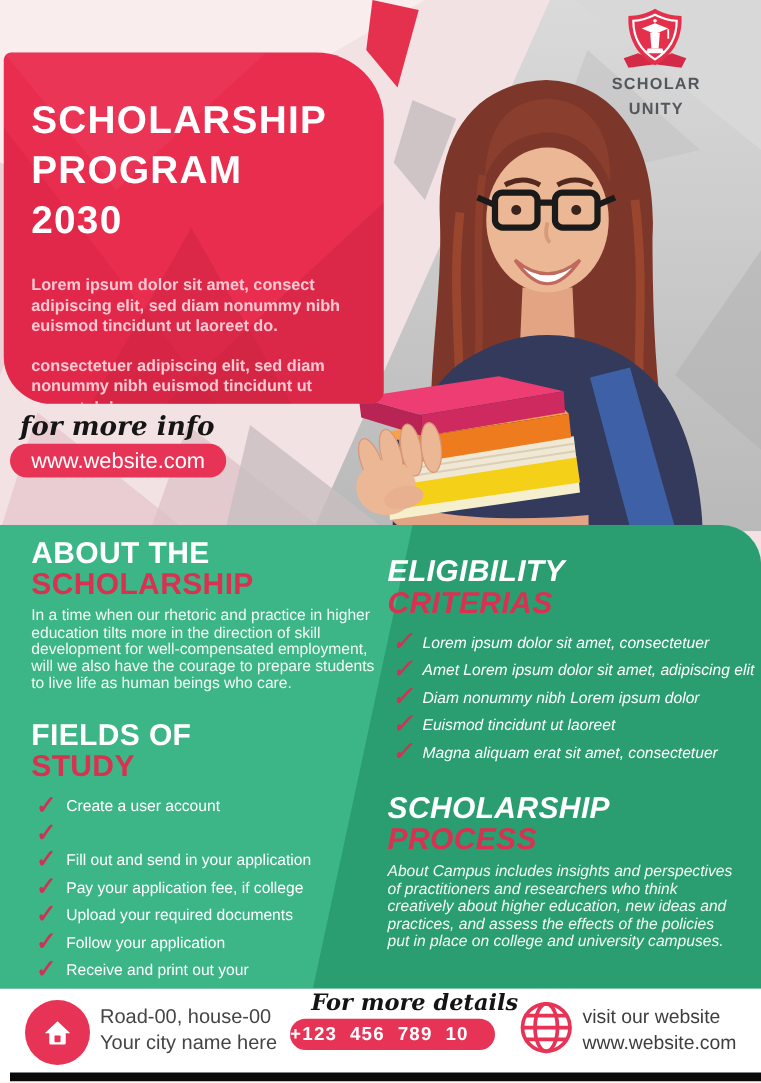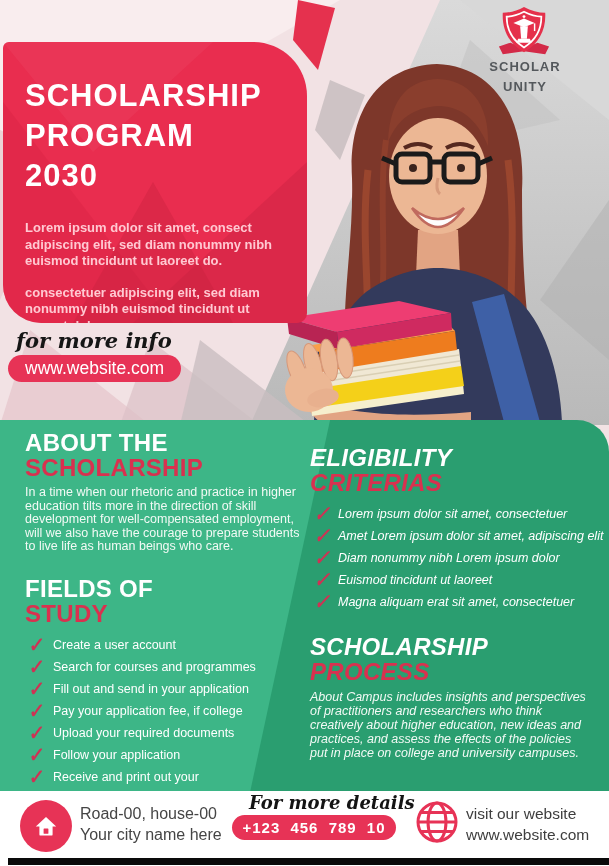--- a/index.html
+++ b/index.html
@@ -69,21 +69,21 @@
   }
   .address{
     position:absolute;left:80px;top:803px;color:#454545;font-size:16px;line-height:21px;font-weight:500;
   }
   .details-label{
     position:absolute;left:249px;top:792px;
     font-family:"DejaVu Serif",serif;font-style:italic;font-weight:700;font-size:18px;color:#141414;
   }
   .phone-pill{
     position:absolute;left:232px;top:815px;width:164px;height:25px;line-height:25px;
-    background:#e73356;color:#ffffff;border-radius:13px;text-align:center;
+    background:#e73356;color:#ffffff;border-radius:13px;text-align:left;
     font-size:15px;font-weight:600;letter-spacing:1px;word-spacing:5px;
   }
   .globe-wrap{position:absolute;left:414px;top:799px;}
   .site-text{
     position:absolute;left:466px;top:803px;color:#3e3e3e;font-size:15.5px;line-height:21px;
   }
   .black-bar{position:absolute;left:8px;right:0;bottom:1px;height:7px;background:#0a0a0a;}
   .footer-bg{position:absolute;left:0;top:791px;width:609px;height:75px;background:#ffffff;}
 </style>
 </head>
@@ -211,21 +211,20 @@
       <div style="margin-top:22px;">
         <div class="sec-h">FIELDS OF</div>
         <div class="sec-h red">STUDY</div>
         <div class="list">
           <div class="item">
               <span class="chk">✓</span>
               <span class="txt">Create a user account</span>
             </div>
           <div class="item">
               <span class="chk">✓</span>
-              <span class="txt">Search for courses and programmes</span>
             </div>
           <div class="item">
               <span class="chk">✓</span>
               <span class="txt">Fill out and send in your application</span>
             </div>
           <div class="item">
               <span class="chk">✓</span>
               <span class="txt">Pay your application fee, if college</span>
             </div>
           <div class="item">

